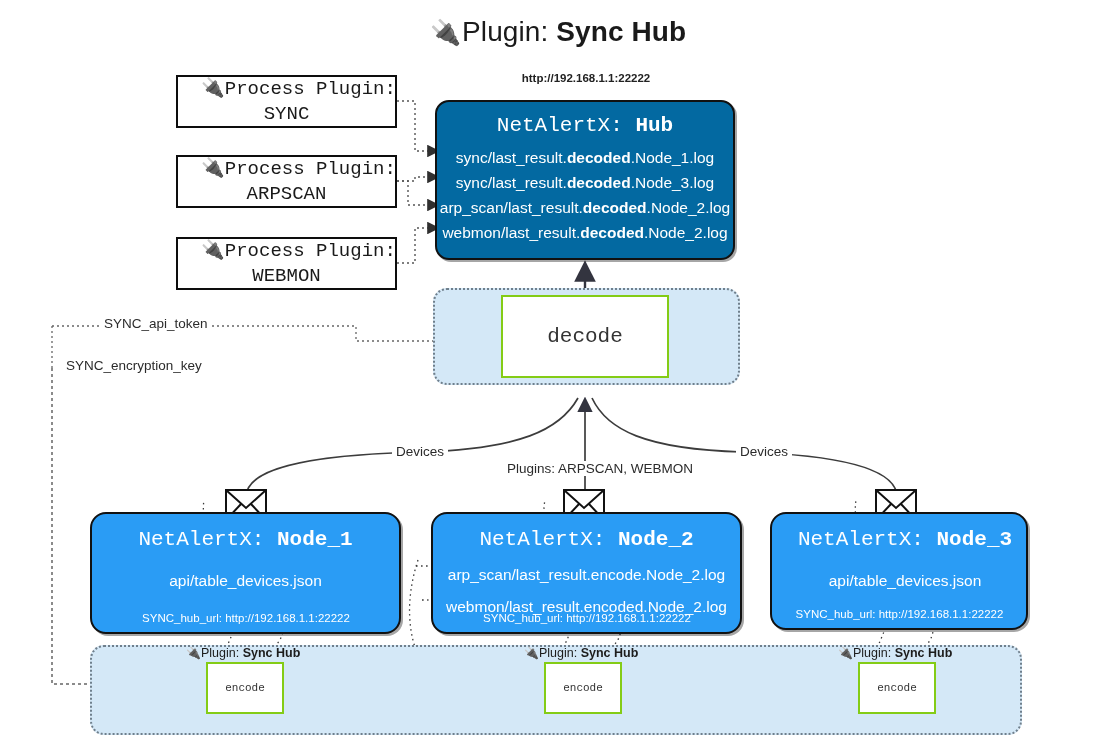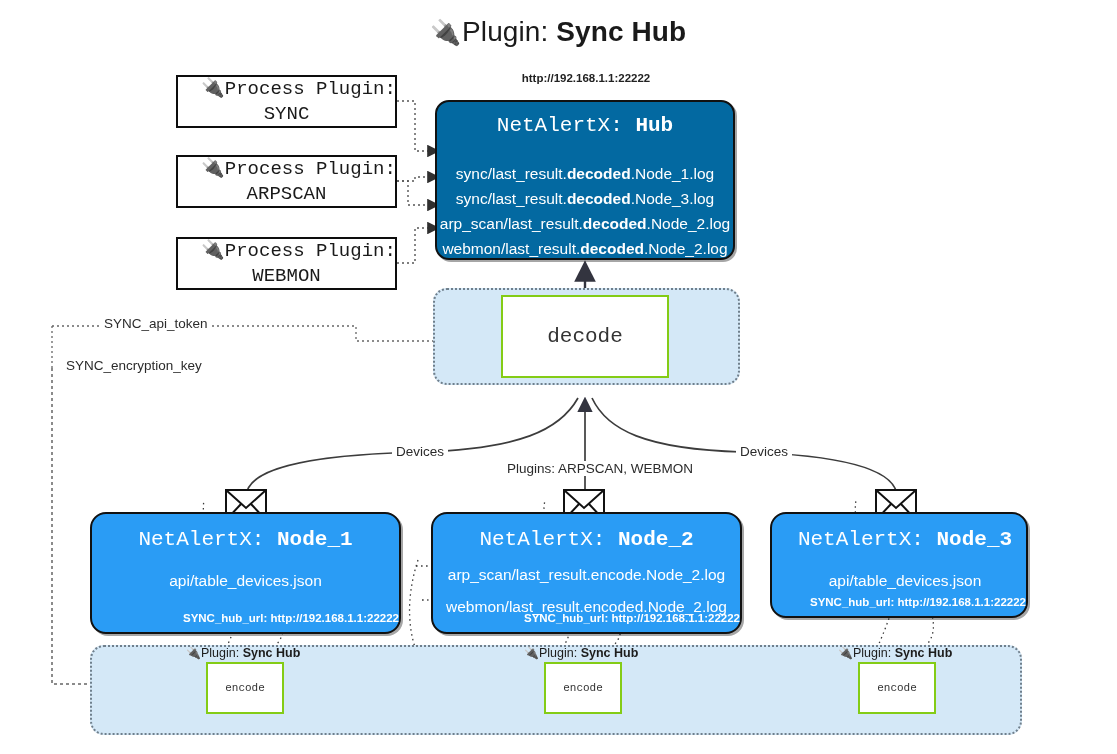--- a/index.html
+++ b/index.html
@@ -21,21 +21,21 @@
            font-size:19px;line-height:25px;text-align:center;
            display:flex;flex-direction:column;align-items:center;justify-content:center;}
   .procbox .l1{white-space:nowrap;margin-left:24px;}
   .procbox .l2{white-space:nowrap;}
 
   .hubbox{background:#0369a1;border:2px solid #111;border-radius:14px;color:#fff;
           box-shadow:2px 2px 0 rgba(0,0,0,.35);}
   .hubtitle{font-family:"Liberation Mono","DejaVu Sans Mono",monospace;
             font-size:21px;text-align:center;margin-top:12px;}
   .hubtitle b{font-weight:bold;}
-  .hublines{margin-top:24px;text-align:center;}
+  .hublines{margin-top:8px;text-align:center;}
   .hubline{font-size:15.5px;line-height:25px;white-space:nowrap;}
   .hubline b{font-weight:bold;}
 
   .urllabel{position:absolute;font-size:11.5px;font-weight:bold;color:#222;
             text-align:center;white-space:nowrap;}
 
   .dash-pane{background:#d4e8f7;border:2px dotted #6f7f8c;border-radius:14px;}
 
   .plainbox{background:#fff;border:2px solid #84cc16;display:flex;
             align-items:center;justify-content:center;
@@ -43,22 +43,22 @@
   .decode-lbl{font-size:21px;color:#333;}
   .encode-lbl{font-size:11px;color:#333;}
 
   .nodebox{background:#2a9cf5;border:2px solid #111;border-radius:16px;color:#fff;
            box-shadow:2px 2px 0 rgba(0,0,0,.35);}
   .nodetitle{font-family:"Liberation Mono","DejaVu Sans Mono",monospace;
              font-size:21px;text-align:center;margin-top:14px;white-space:nowrap;}
   .nodetitle b{font-weight:bold;}
   .nodelines{text-align:center;margin-top:14px;}
   .nodeline{font-size:15.5px;line-height:32px;white-space:nowrap;}
-  .nodefoot{position:absolute;left:1px;right:0;bottom:8px;text-align:right;
-            font-size:11.5px;font-weight:bold;white-space:nowrap;}
+  .nodefoot{position:absolute;left:1px;right:0;bottom:8px;text-align:center;
+            font-size:11.5px;font-weight:normal;white-space:nowrap;}
 
   .edgelabel{position:absolute;font-size:13.5px;color:#2b2b2b;background:#fff;
              padding:0 4px;white-space:nowrap;}
   .plug-lbl{position:absolute;font-size:12.5px;color:#1c1c1c;white-space:nowrap;}
   .plug-lbl b{font-weight:bold;}
   .plug-lbl .plug{font-size:12px;}
 </style>
 </head>
 <body>
 
@@ -194,21 +194,21 @@
     <div class="nodetitle">
       <span>NetAlertX: </span><b>Node_2</b>
     </div>
     <div class="nodelines" style="margin-top:8px;">
       <div class="nodeline">arp_scan/last_result.encode.Node_2.log</div>
       <div class="nodeline">webmon/last_result.encoded.Node_2.log</div>
     </div>
     <div class="nodefoot">SYNC_hub_url: http://192.168.1.1:22222</div>
   </div>
 
-  <div class="abs nodebox" style="left:770px;top:512px;width:258px;height:106px;padding-left:12px;">
+  <div class="abs nodebox" style="left:770px;top:512px;width:258px;height:118px;padding-left:12px;">
     <div class="nodetitle">
       <span>NetAlertX: </span><b>Node_3</b>
     </div>
     <div class="nodelines">
       <div class="nodeline">api/table_devices.json</div>
     </div>
     <div class="nodefoot">SYNC_hub_url: http://192.168.1.1:22222</div>
   </div>
 
   <div class="abs dash-pane" style="left:90px;top:645px;width:932px;height:90px;"></div>

